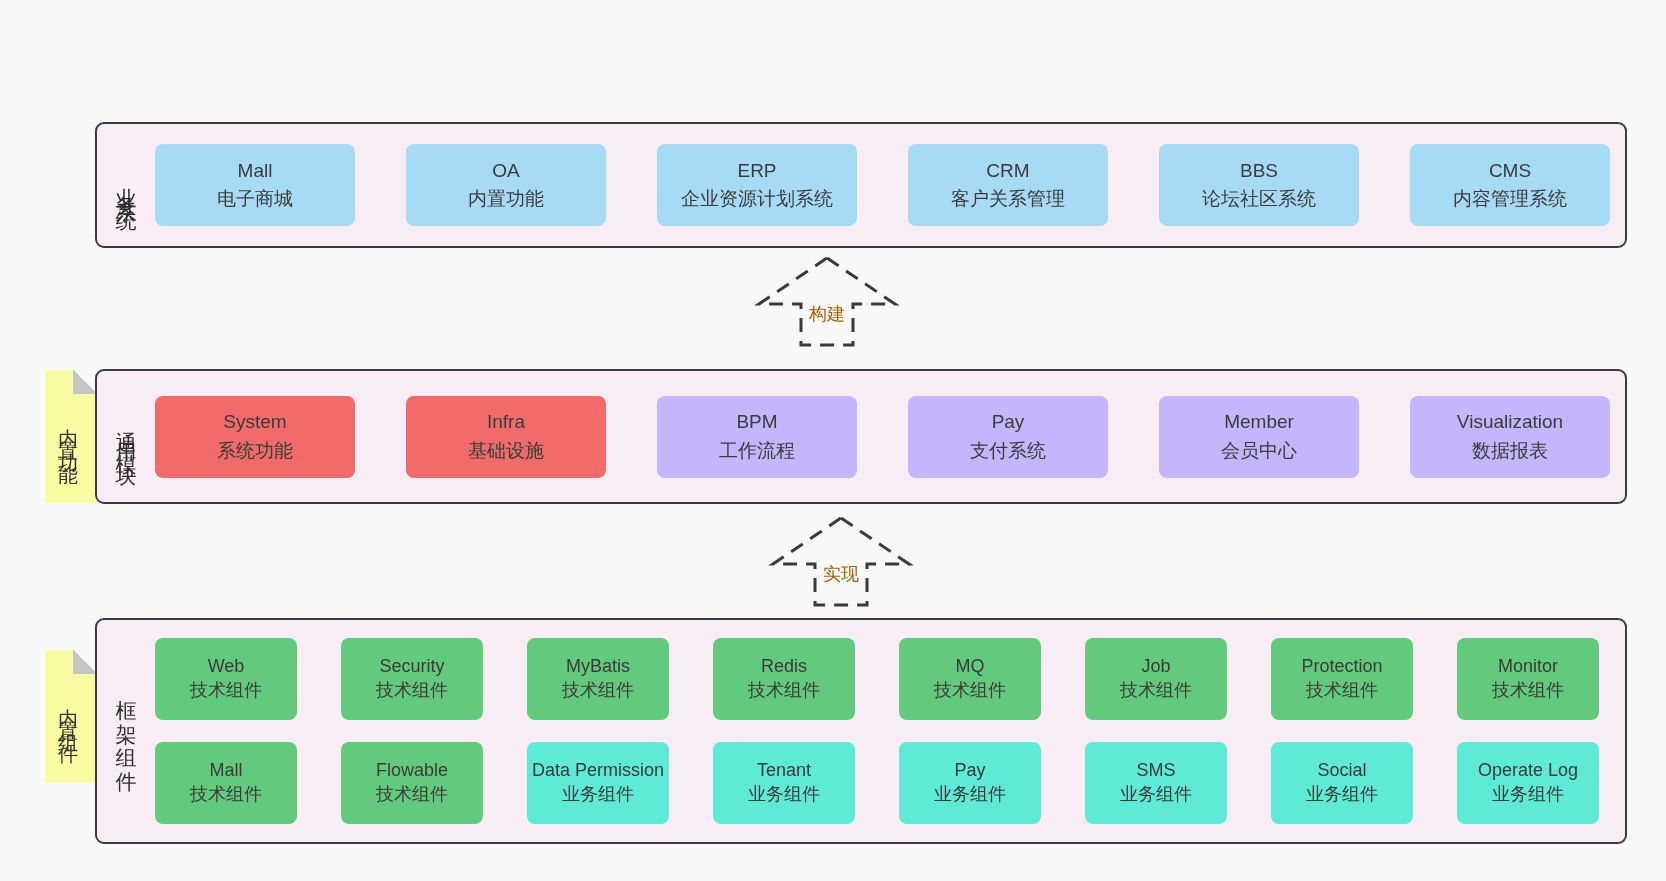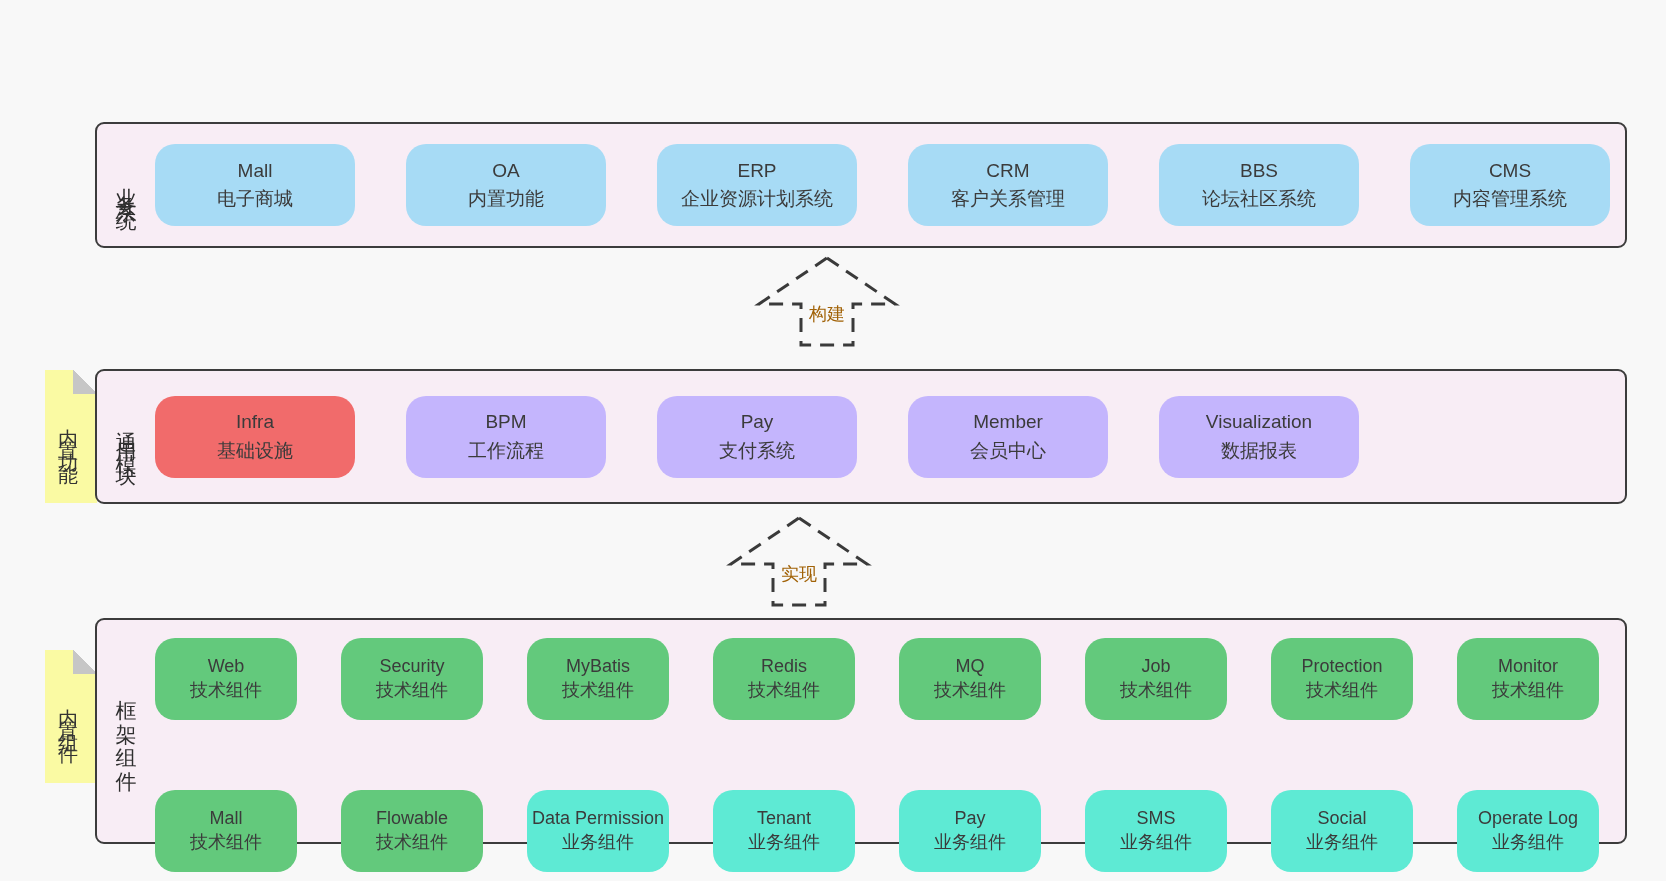--- a/index.html
+++ b/index.html
@@ -65,40 +65,40 @@
   }
   .rows {
     flex:1; display:flex; flex-direction:column;
     justify-content:center; gap:22px; padding-right:26px;
   }
   .row { display:flex; gap:44px; }
 
   
   .box {
     box-sizing:border-box;
-    height:82px; border-radius:20px;
+    height:82px; border-radius:8px;
     display:flex; flex-direction:column;
     align-items:center; justify-content:center;
     text-align:center;
     color:#3b3b3b;
     font-size:19px; line-height:1.5;
   }
   .boxes .box { width:200px; }
-  .row  .box  { width:142px; font-size:18px; line-height:1.32;margin-top:48px; }
+  .row  .box  { width:142px; font-size:18px; line-height:1.32; }
 
   .box[data-variant="blue"]       { background:#a7dbf5; }
   .box[data-variant="red"]        { background:#f16b6b; }
   .box[data-variant="pink"]       { background:#c4b5fd; }
   .box[data-variant="green"]      { background:#63c97c; }
   .box[data-variant="lightgreen"] { background:#5eead4; }
 
   
   .arrow { position:absolute; width:150px; height:95px; }
   #arrow-build     { left:752px; top:254px; }
-  #arrow-implement { left:724px; top:514px; }
+  #arrow-implement { left:766px; top:514px; }
   .arrow svg { display:block; }
   .arrow-label {
     position:absolute; left:50%; top:48px;
     transform:translateX(-50%);
     background:#f8f8f8;
     font-size:18px; color:#a16207;
     padding:0 3px; white-space:nowrap;
   }
 </style>
 </head>
@@ -153,20 +153,24 @@
     </svg>
     <span class="arrow-label">构建</span>
   </div>
 
   <div class="panel" id="panel-modules">
     <div class="side-label">
       <span>通用模块</span>
     </div>
     <div class="boxes">
       <div class="box" data-variant="red">
+        <span>System</span>
+        <span>系统功能</span>
+      </div>
+      <div class="box" data-variant="red">
         <span>Infra</span>
         <span>基础设施</span>
       </div>
       <div class="box" data-variant="pink">
         <span>BPM</span>
         <span>工作流程</span>
       </div>
       <div class="box" data-variant="pink">
         <span>Pay</span>
         <span>支付系统</span>

